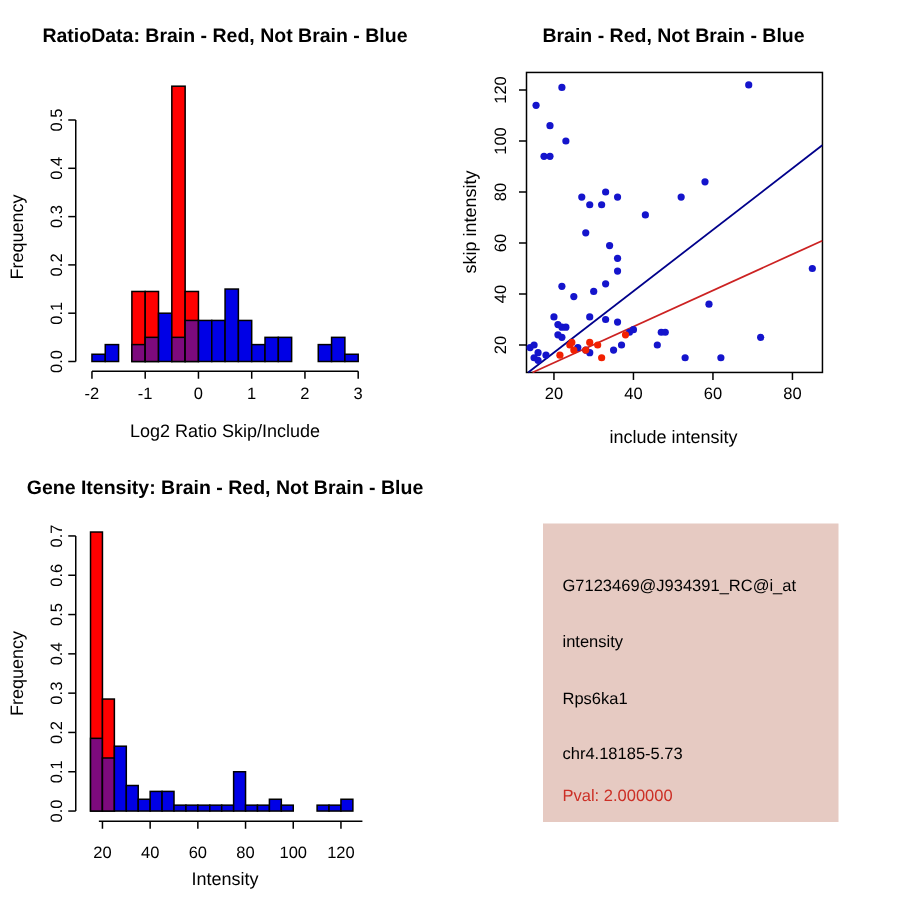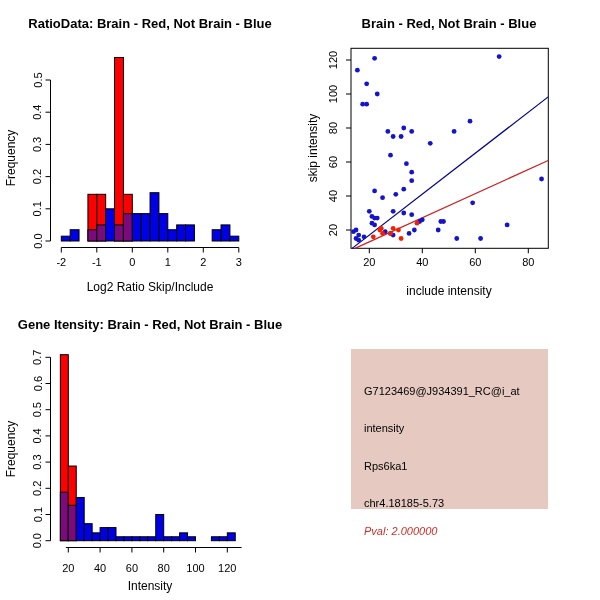--- a/index.html
+++ b/index.html
@@ -2,21 +2,21 @@
 <html><head>
 <meta charset="utf-8">
 <style>
   html,body{margin:0;padding:0;background:#ffffff;}
   #stage{position:relative;width:600px;height:600px;background:#ffffff;overflow:hidden;
          font-family:"Liberation Sans",sans-serif;}
   #chart-svg{position:absolute;left:0;top:0;}
   .ptitle{font-family:"Liberation Sans",sans-serif;font-size:13px;font-weight:bold;fill:#000;}
   .plabel{font-family:"Liberation Sans",sans-serif;font-size:12px;fill:#000;}
   .tick-label{font-family:"Liberation Sans",sans-serif;font-size:11px;fill:#000;}
-  .info-panel{position:absolute;left:351px;top:349px;width:197px;height:160px;}
+  .info-panel{position:absolute;left:362px;top:349px;width:197px;height:199px;}
   .info-line{position:absolute;left:13px;font-size:11px;color:#000;white-space:nowrap;}
 </style>
 </head>
 <body>
 
 <div id="stage">
   <svg id="chart-svg" width="600" height="600">
     <g id="g-hist1">
         <line x1="50.5" y1="241" x2="50.5" y2="80" stroke="#000000" stroke-width="1"></line>
         <line x1="45.5" y1="241" x2="50.5" y2="241" stroke="#000000" stroke-width="1"></line>
@@ -216,15 +216,15 @@
     <text class="ptitle" x="150" y="329" text-anchor="middle">Gene Itensity: Brain - Red, Not Brain - Blue</text>
     <text class="plabel" x="150" y="590" text-anchor="middle">Intensity</text>
     <text class="plabel" x="15" y="449" text-anchor="middle" transform="rotate(-90 15 449)">Frequency</text>
   </svg>
 
   <div class="info-panel" id="info-panel" style="background: rgb(230, 202, 194);">
     <div class="info-line" style="top:36px">G7123469@J934391_RC@i_at</div>
     <div class="info-line" style="top:73px">intensity</div>
     <div class="info-line" style="top:111px">Rps6ka1</div>
     <div class="info-line" style="top:148px">chr4.18185-5.73</div>
-    <div class="info-line" id="pval-line" style="top: 176px; color: rgb(204, 47, 38); font-style: italic;">Pval: 2.000000</div>
+    <div class="info-line" id="pval-line" style="top: 176px; color: rgb(204, 47, 38);">Pval: 2.000000</div>
   </div>
 </div>
 
 </body></html>

